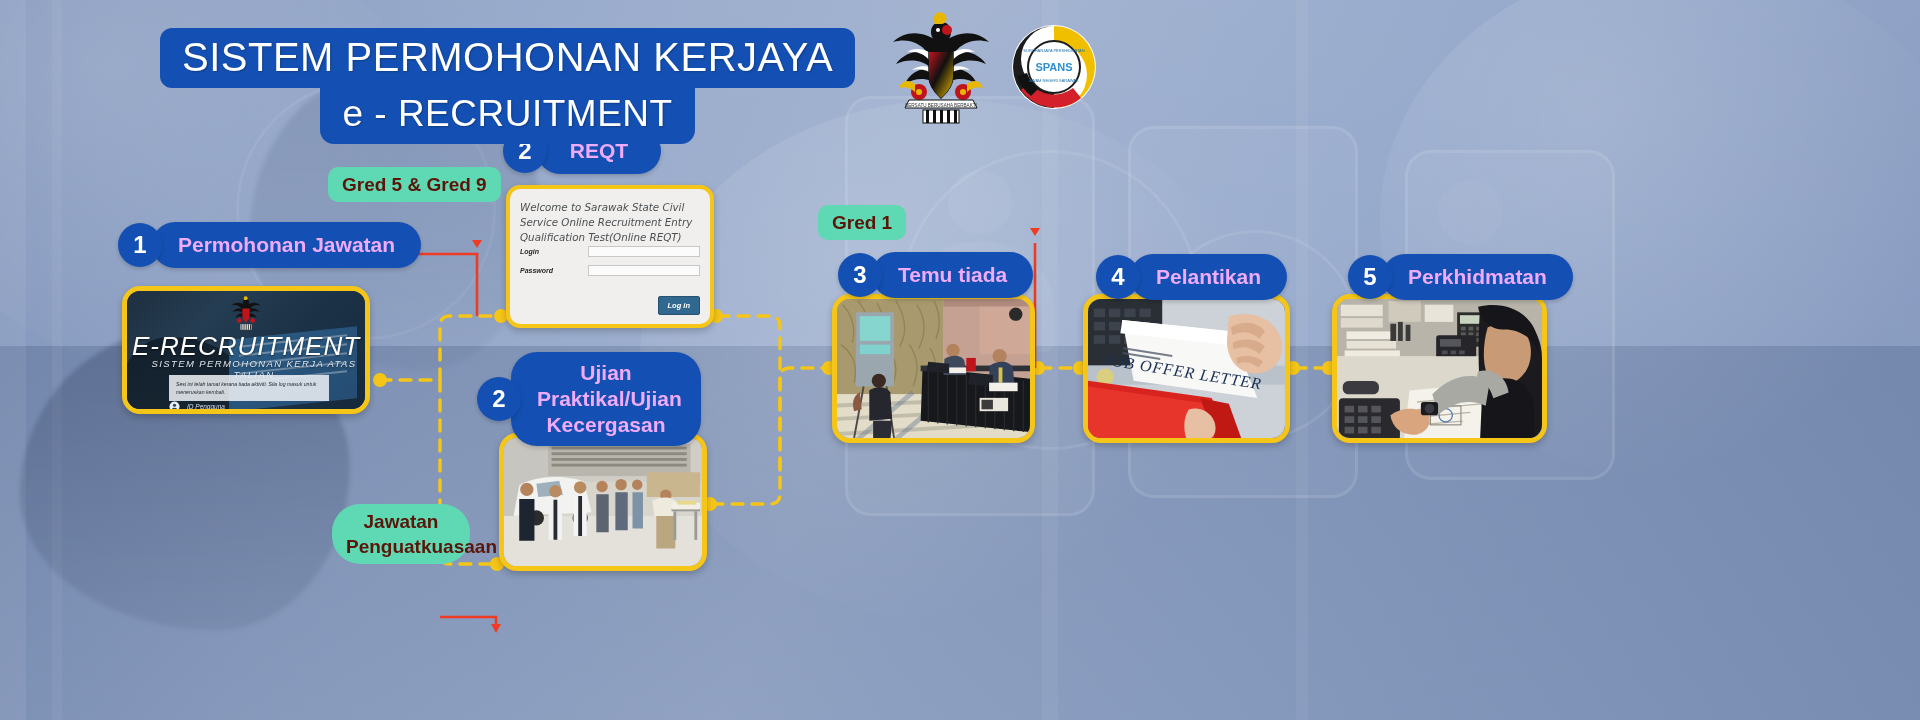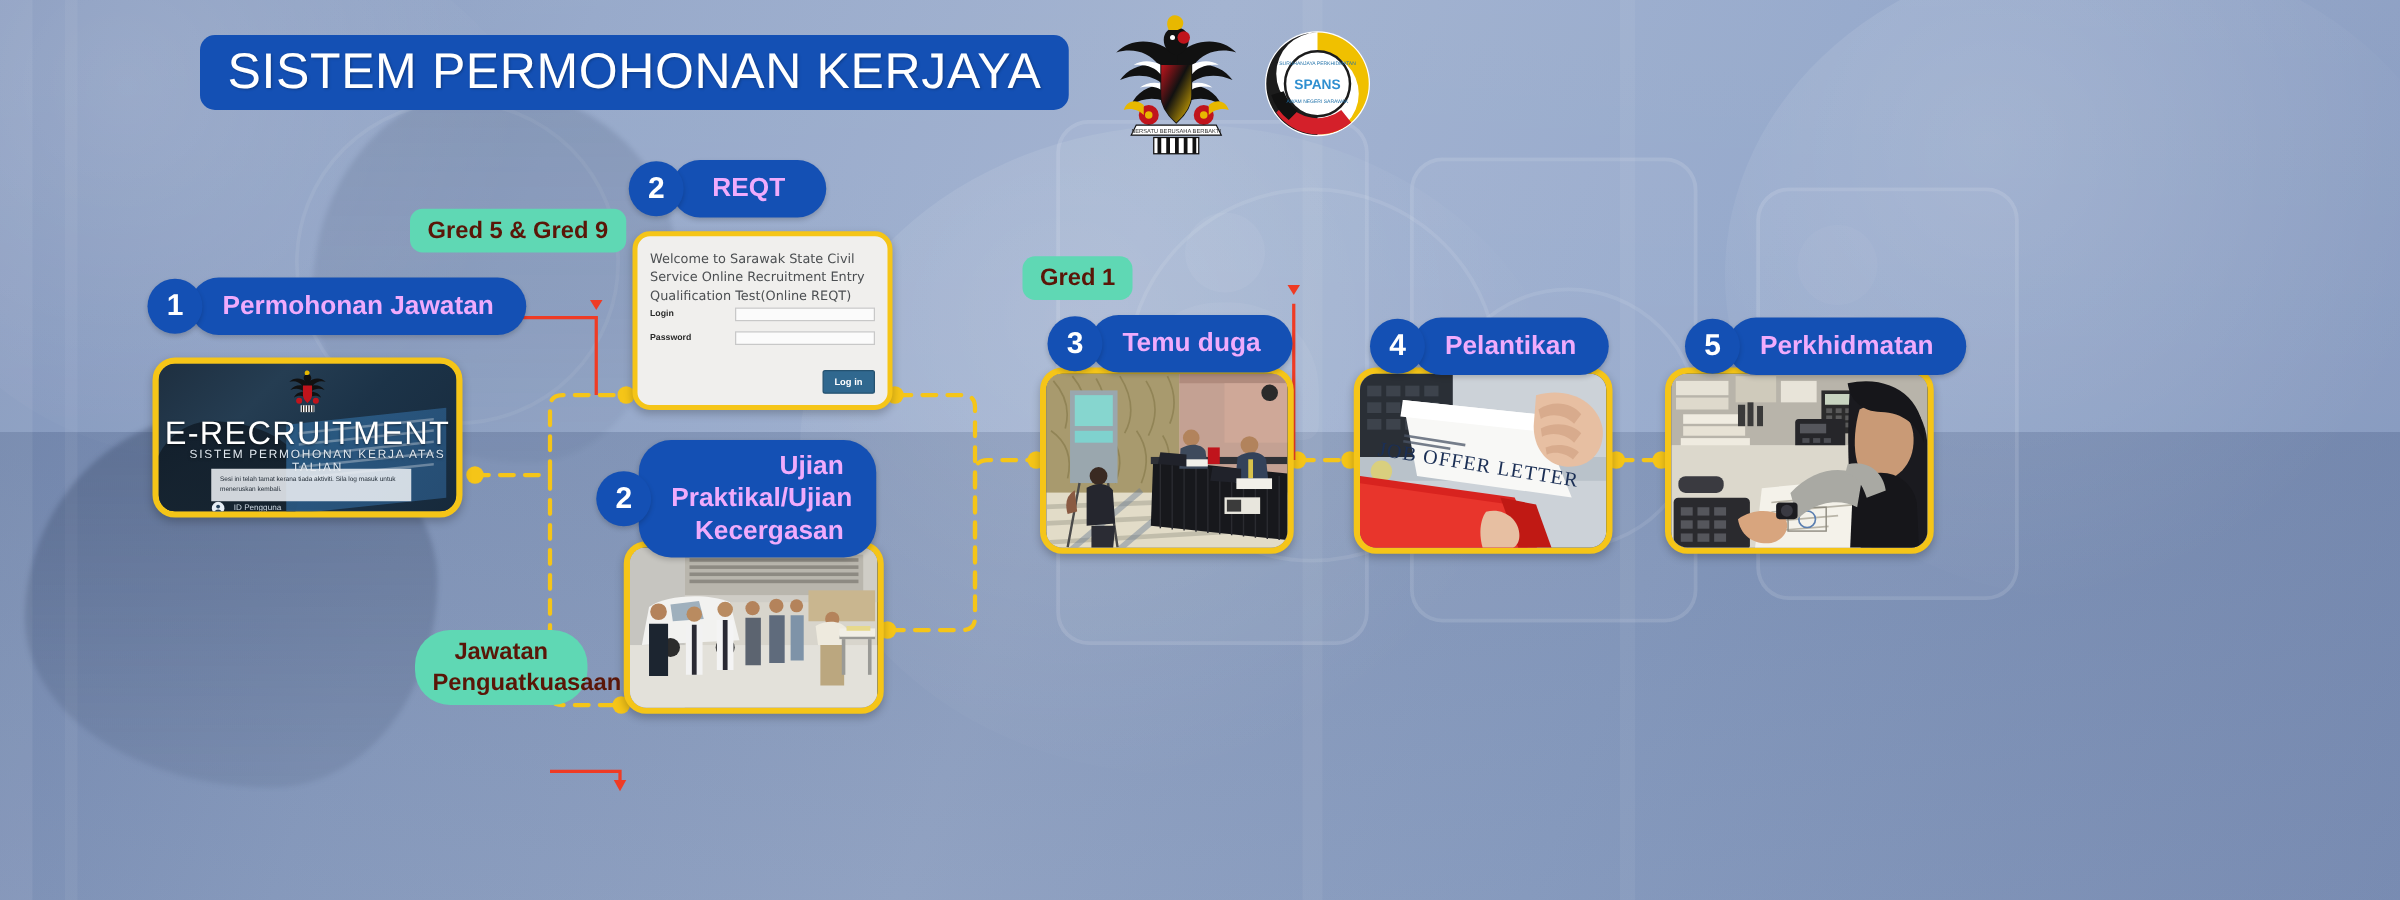--- a/index.html
+++ b/index.html
@@ -108,39 +108,40 @@
   .step-label {
     background: #1450b4; color: #f0abfc;
     font-size: 21px; font-weight: bold;
     border-radius: 26px;
     padding: 10px 26px;
     margin-left: -10px;
     text-align: center;
     line-height: 26px;
     box-shadow: 0 2px 4px rgba(0,0,0,.18);
   }
-  .step-label.two-line { padding: 8px 26px; text-align: right; }
+  .step-label.two-line { padding: 8px 26px; }
 
   .note-badge {
     position: absolute; z-index: 19;
     background: #5fd8b4; color: #5a1608;
     font-size: 19px; font-weight: bold;
     border-radius: 10px;
     padding: 5px 14px;
     text-align: center; line-height: 25px;
   }
 
   
   .card {
     position: absolute; z-index: 15;
     border: 5px solid #f5c518;
     border-radius: 18px;
     overflow: hidden;
     background: #2a3a52;
     box-shadow: 0 3px 7px rgba(0,0,0,.22);
+    font-style: italic;
   }
 
   
   #card-erec { left: 122px; top: 286px; width: 248px; height: 128px; }
   .erec-bg {
     position: absolute; inset: 0;
     background:
       linear-gradient(135deg, #1e2f40 0%, #253d52 30%, #1c3348 55%, #16293b 100%);
   }
   .erec-darkfig {
@@ -262,20 +263,21 @@
   <div class="bg-person" style="left:1395px;top:180px;width:150px;height:190px;opacity:.32;">
     <div class="head"></div>
       <div class="body"></div>
   </div>
 
   <div class="bg-hand" style="left:20px;top:330px;width:330px;height:300px;"></div>
   <div class="bg-hand" style="left:250px;top:70px;width:290px;height:300px;opacity:.5;"></div>
 
   <div id="title-block">
     <div class="title-line" id="title-line1">SISTEM PERMOHONAN KERJAYA</div>
+    <div class="title-line" id="title-line2">e - RECRUITMENT</div>
   </div>
 
   <div id="logos">
 
     <svg class="crest" viewBox="0 0 112 118">
       <g>
 
         <path d="M56 36 C40 22 20 22 8 34 C22 30 34 34 42 44 C30 42 18 46 11 56 C24 50 38 52 46 60 C34 60 24 66 20 76 C32 68 46 70 54 78 Z" fill="#111"></path>
         <path d="M56 36 C72 22 92 22 104 34 C90 30 78 34 70 44 C82 42 94 46 101 56 C88 50 74 52 66 60 C78 60 88 66 92 76 C80 68 66 70 58 78 Z" fill="#111"></path>
         <path d="M44 44 C36 40 28 40 22 44 C32 43 39 46 44 52 Z" fill="#fff"></path>
@@ -516,21 +518,21 @@
       <rect x="200" y="77" width="3" height="30" fill="#9a9a96"></rect>
       <rect x="176" y="68" width="30" height="7" fill="#f1efe6"></rect>
       <rect x="182" y="66" width="20" height="4" fill="#e7d98b"></rect>
     </svg>
   </div>
 
   <div class="note-badge" style="left:818px;top:205px;">Gred 1</div>
 
   <div class="step-pill" style="left:838px;top:252px;">
     <div class="step-num">3</div>
-    <div class="step-label">Temu duga</div>
+    <div class="step-label">Temu tiada</div>
   </div>
 
   <div class="card" id="card-temuduga">
     <svg class="photo" viewBox="0 0 203 149" preserveAspectRatio="none">
       <rect width="203" height="149" fill="#cdbf9a"></rect>
 
       <rect x="0" y="0" width="112" height="110" fill="#a89a6e"></rect>
       <g stroke="#8d8053" stroke-width="1.4" fill="none" opacity=".85">
         <path d="M6 6 q16 18 10 40 M22 2 q18 22 8 46 M42 4 q14 24 4 44 M62 2 q16 26 4 48 M84 6 q14 22 2 46 M102 2 q10 20 2 40"></path>
         <path d="M4 48 q20 14 14 40 M28 46 q18 20 8 44 M52 50 q16 18 6 42 M76 48 q14 20 4 44 M98 52 q10 16 2 38"></path>

